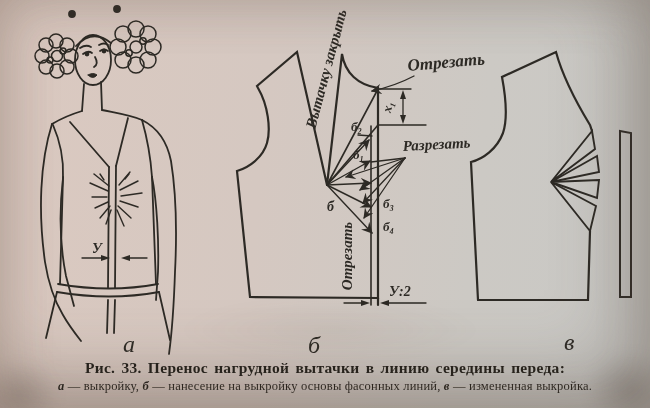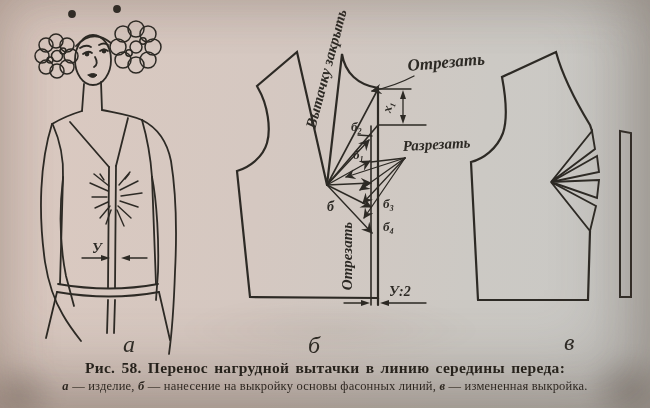--- a/index.html
+++ b/index.html
@@ -200,21 +200,21 @@
         <path d="M599,180 L551,182 L597,198 Z"></path>
         <path d="M596,206 L551,182 L590,231 Z"></path>
       </g>
 
       <path stroke-width="2" d="M620,131 L631,133 L631,297 L620,297 Z"></path>
     </g>
     <text x="564" y="350" font-size="24" font-style="italic">в</text>
   </svg>
 
   <div class="caption">
-    <div class="cap-title">Рис. 58. Перенос нагрудной вытачки в линию середины переда:</div>
-    <div class="cap-legend"><i>а</i><span> — изделие, </span><i>б</i><span> — нанесение на выкройку основы фасонных линий, </span><i>в</i><span> — измененная выкройка.</span></div>
+    <div class="cap-title">Рис. 33. Перенос нагрудной вытачки в линию середины переда:</div>
+    <div class="cap-legend"><i>а</i><span> — выкройку, </span><i>б</i><span> — нанесение на выкройку основы фасонных линий, </span><i>в</i><span> — измененная выкройка.</span></div>
   </div>
 
   <div class="smudge sm3"></div>
   <div class="smudge sm1"></div>
   <div class="smudge sm2"></div>
   <div class="vignette"></div>
 </div>
 
 </body></html>

